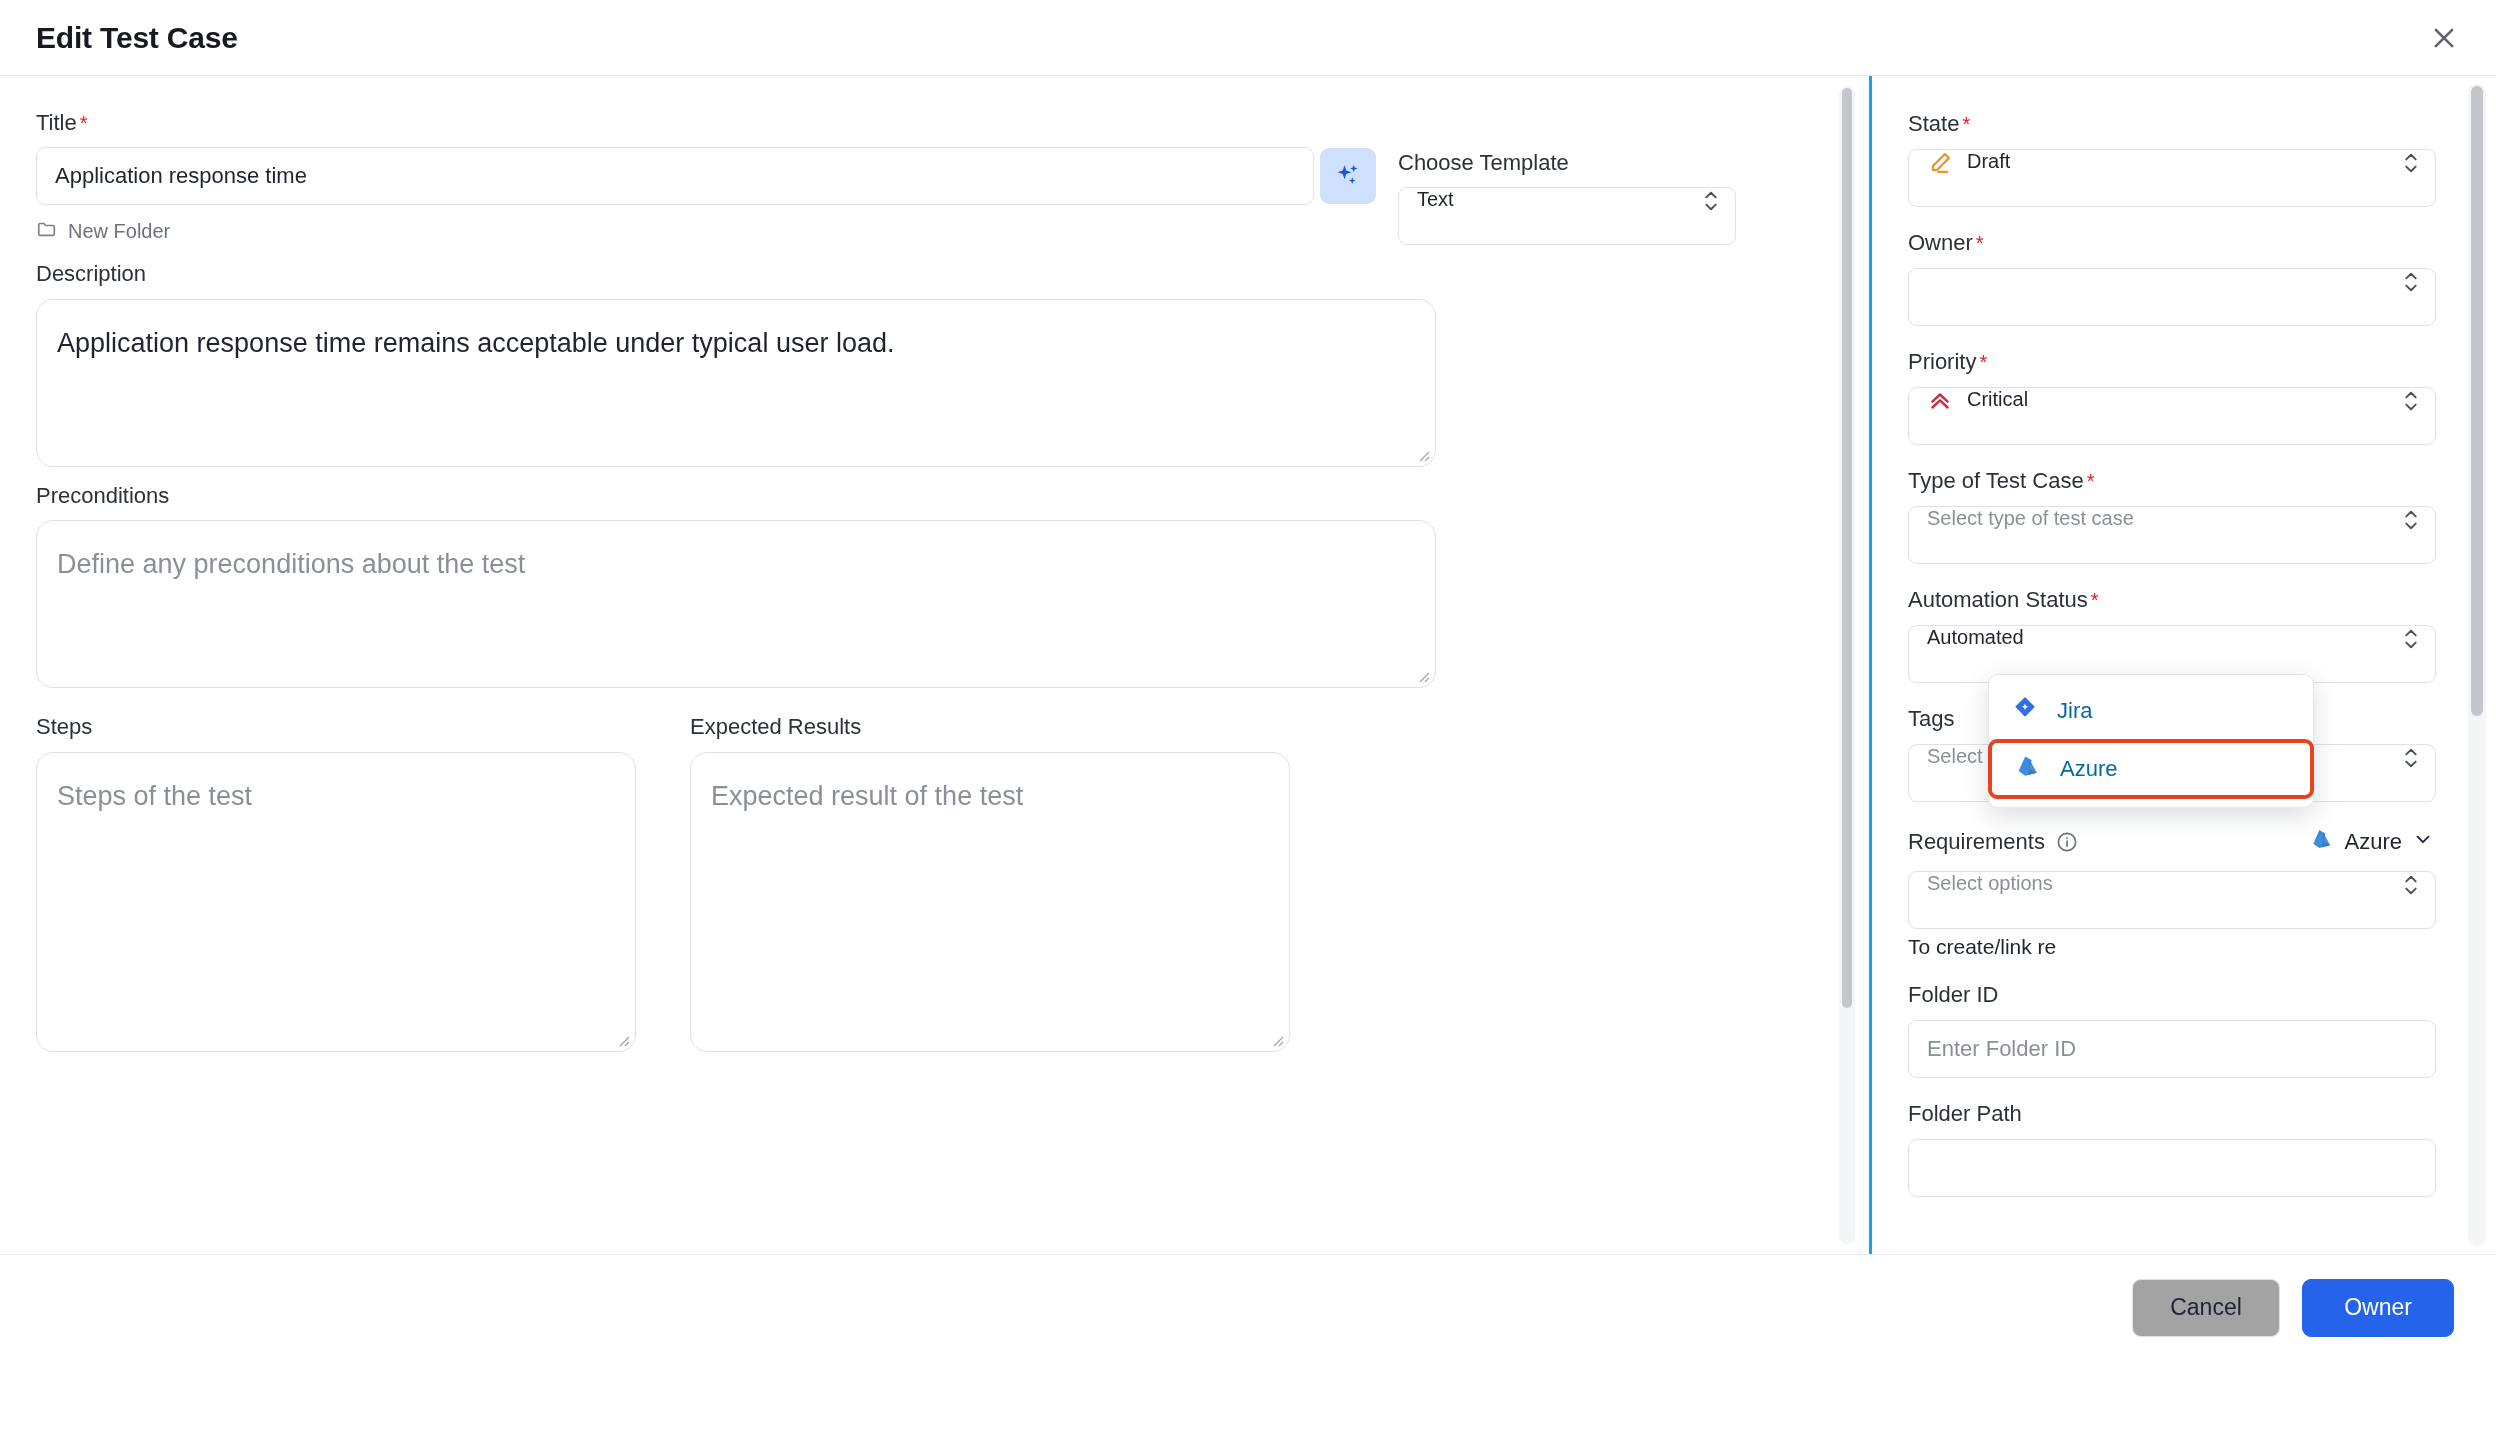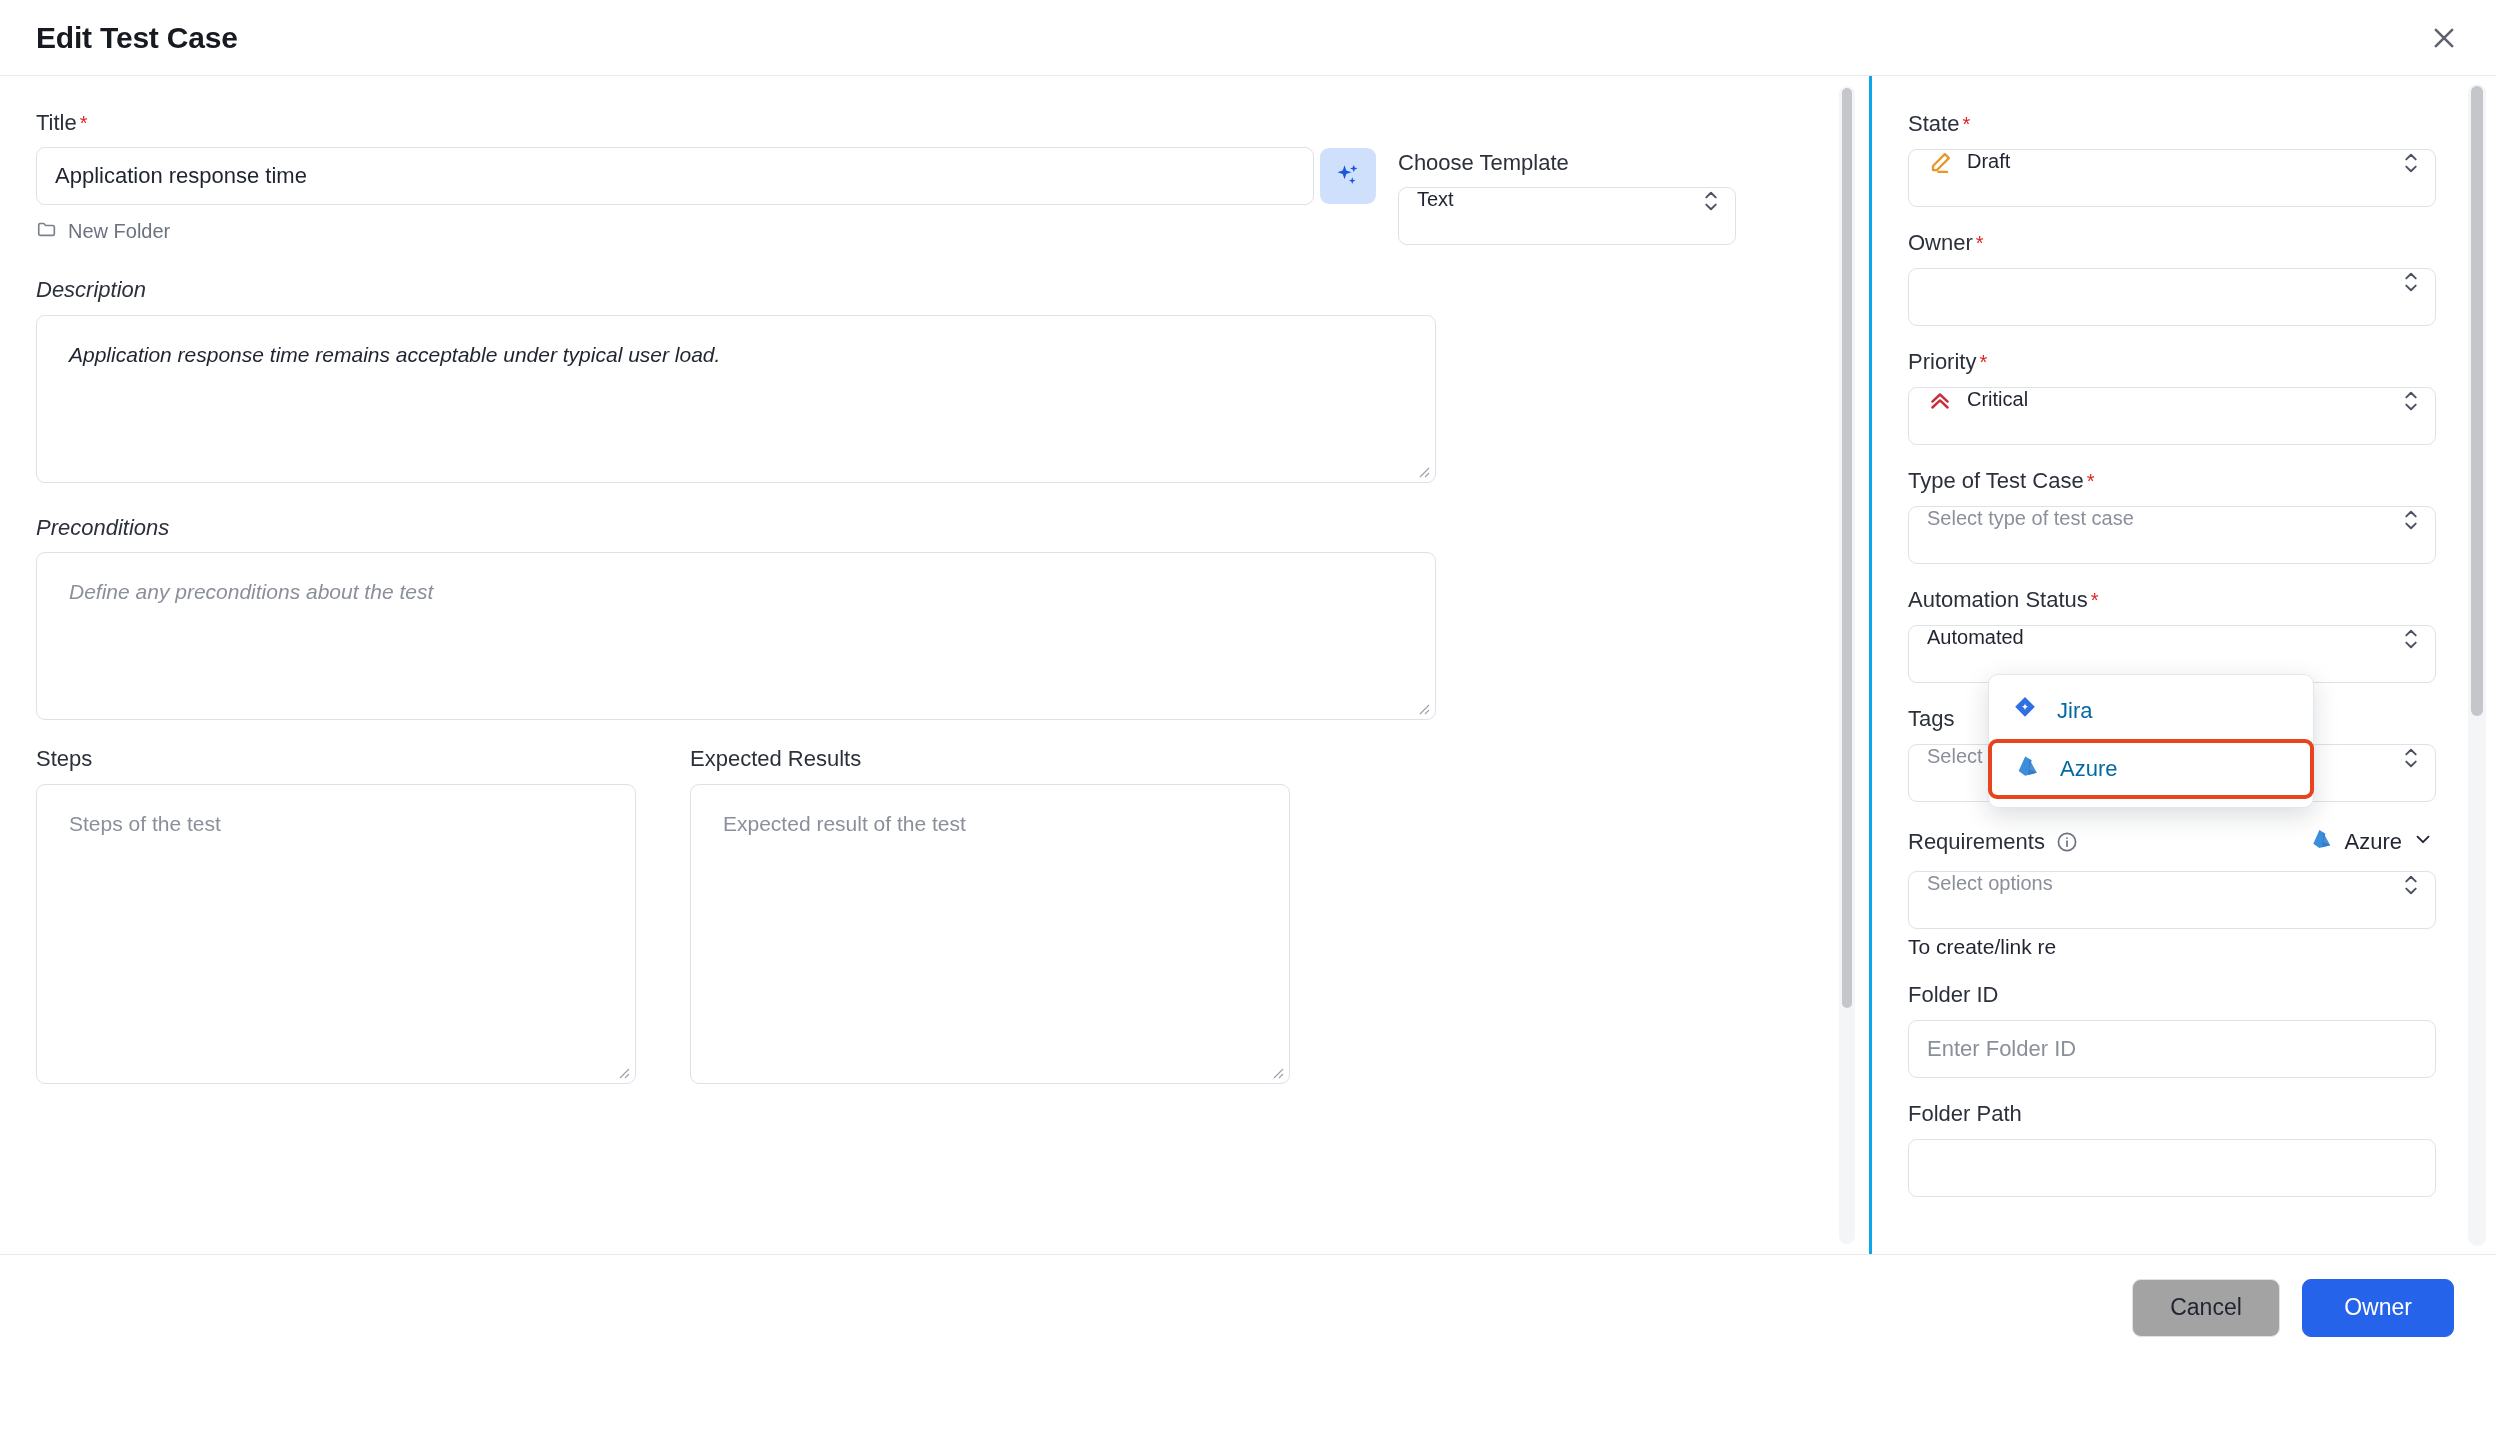--- a/index.html
+++ b/index.html
@@ -133,29 +133,29 @@
 
   .folder-line {
     display: flex;
     align-items: center;
     gap: 10px;
     margin-top: 13px;
     font-size: 20px;
     color: #6b7280;
   }
 
-  .block { margin-top: 32px; font-style: italic; }
+  .block { margin-top: 16px; }
 
   .textarea-box {
     border: 1px solid #dfe1e6;
-    border-radius: 9px;
+    border-radius: 17px;
     background: #fff;
     position: relative;
-    padding: 24px 32px;
-    font-size: 21px;
+    padding: 24px 20px;
+    font-size: 27px;
     color: #1f2430;
     line-height: 1.45;
   }
   .textarea-box.placeholder { color: #8a8f9a; }
   .resize-grip {
     position: absolute;
     right: 5px; bottom: 4px;
     width: 14px; height: 14px;
     pointer-events: none;
   }

